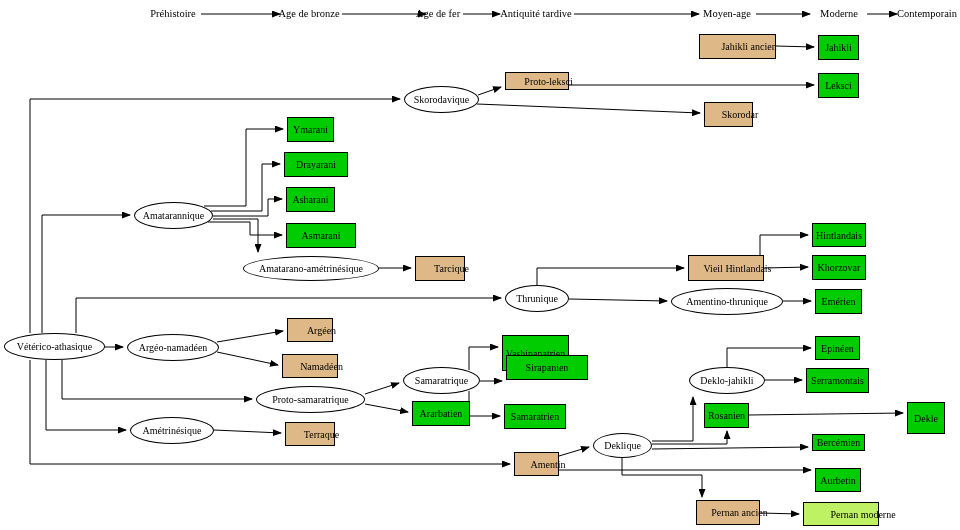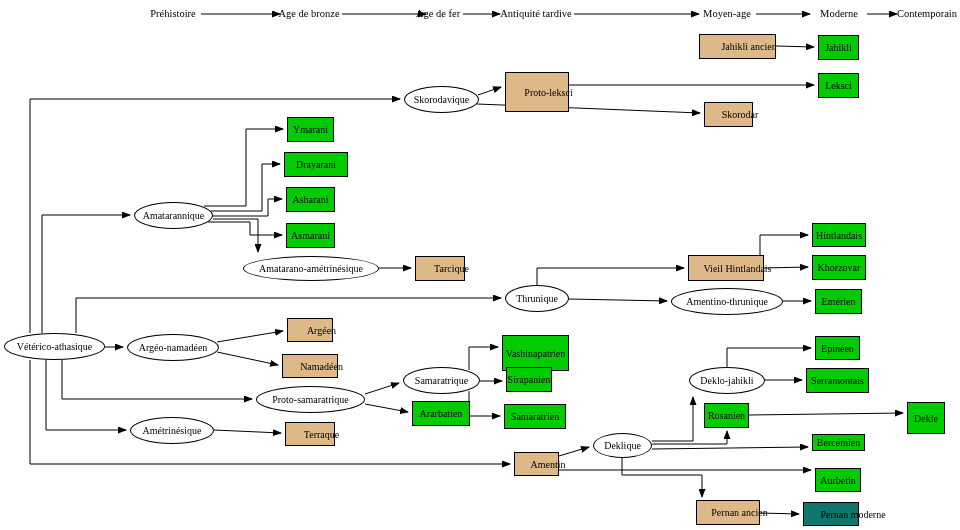--- a/index.html
+++ b/index.html
@@ -92,42 +92,42 @@
     <div class="node family" style="left: 404px; top: 86px; width: 75px; height: 27px; background-color: rgb(255, 255, 255);">Skorodavique</div>
     <div class="node family" style="left: 505px; top: 285px; width: 64px; height: 27px; background-color: rgb(255, 255, 255);">Thrunique</div>
     <div class="node family" style="left: 671px; top: 288px; width: 112px; height: 27px; background-color: rgb(255, 255, 255);">Amentino-thrunique</div>
     <div class="node family" style="left: 127px; top: 334px; width: 92px; height: 27px; background-color: rgb(255, 255, 255);">Argéo-namadéen</div>
     <div class="node family" style="left: 256px; top: 386px; width: 109px; height: 27px; background-color: rgb(255, 255, 255);">Proto-samaratrique</div>
     <div class="node family" style="left: 403px; top: 367px; width: 77px; height: 27px; background-color: rgb(255, 255, 255);">Samaratrique</div>
     <div class="node family" style="left: 130px; top: 417px; width: 84px; height: 27px; background-color: rgb(255, 255, 255);">Amétrinésique</div>
     <div class="node family" style="left: 593px; top: 433px; width: 59px; height: 25px; background-color: rgb(255, 255, 255);">Deklique</div>
     <div class="node family" style="left: 689px; top: 367px; width: 76px; height: 27px; background-color: rgb(255, 255, 255);">Deklo-jahikli</div>
     <div class="node extinct" style="left: 699px; top: 34px; width: 77px; height: 25px; background-color: rgb(222, 184, 135);">Jahikli ancien</div>
-    <div class="node extinct" style="left: 505px; top: 72px; width: 64px; height: 40px; background-color: rgb(222, 184, 135);">Proto-leksci</div>
+    <div class="node extinct" style="left: 505px; top: 72px; width: 64px; height: 18px; background-color: rgb(222, 184, 135);">Proto-leksci</div>
     <div class="node extinct" style="left: 704px; top: 102px; width: 49px; height: 25px; background-color: rgb(222, 184, 135);">Skorodar</div>
     <div class="node extinct" style="left: 415px; top: 256px; width: 50px; height: 25px; background-color: rgb(222, 184, 135);">Tarcique</div>
     <div class="node extinct" style="left: 688px; top: 255px; width: 76px; height: 26px; background-color: rgb(222, 184, 135);">Vieil Hintlandais</div>
     <div class="node extinct" style="left: 287px; top: 318px; width: 46px; height: 24px; background-color: rgb(222, 184, 135);">Argéen</div>
     <div class="node extinct" style="left: 282px; top: 354px; width: 56px; height: 24px; background-color: rgb(222, 184, 135);">Namadéen</div>
     <div class="node extinct" style="left: 285px; top: 422px; width: 50px; height: 24px; background-color: rgb(222, 184, 135);">Terraque</div>
     <div class="node extinct" style="left: 514px; top: 452px; width: 45px; height: 24px; background-color: rgb(222, 184, 135);">Amentin</div>
     <div class="node extinct" style="left: 696px; top: 500px; width: 64px; height: 25px; background-color: rgb(222, 184, 135);">Pernan ancien</div>
     <div class="node living" style="left: 818px; top: 35px; width: 41px; height: 25px; background-color: rgb(0, 204, 0);">Jahikli</div>
     <div class="node living" style="left: 818px; top: 73px; width: 41px; height: 25px; background-color: rgb(0, 204, 0);">Leksci</div>
     <div class="node living" style="left: 287px; top: 117px; width: 47px; height: 25px; background-color: rgb(0, 204, 0);">Ymarani</div>
     <div class="node living" style="left: 284px; top: 152px; width: 64px; height: 25px; background-color: rgb(0, 204, 0);">Drayarani</div>
     <div class="node living" style="left: 286px; top: 187px; width: 49px; height: 25px; background-color: rgb(0, 204, 0);">Asharani</div>
-    <div class="node living" style="left: 286px; top: 223px; width: 49px; height: 25px; background-color: rgb(0, 204, 0);">Asmarani</div>
+    <div class="node living" style="left: 286px; top: 223px; width: 70px; height: 25px; background-color: rgb(0, 204, 0);">Asmarani</div>
     <div class="node living" style="left: 812px; top: 223px; width: 54px; height: 24px; background-color: rgb(0, 204, 0);">Hintlandais</div>
     <div class="node living" style="left: 812px; top: 255px; width: 54px; height: 25px; background-color: rgb(0, 204, 0);">Khorzovar</div>
     <div class="node living" style="left: 815px; top: 289px; width: 47px; height: 25px; background-color: rgb(0, 204, 0);">Emérien</div>
     <div class="node living" style="left: 502px; top: 335px; width: 67px; height: 36px; background-color: rgb(0, 204, 0);">Vashinapatrien</div>
-    <div class="node living" style="left: 506px; top: 367px; width: 46px; height: 25px; background-color: rgb(0, 204, 0);">Sirapanien</div>
+    <div class="node living" style="left: 506px; top: 355px; width: 82px; height: 25px; background-color: rgb(0, 204, 0);">Sirapanien</div>
     <div class="node living" style="left: 504px; top: 404px; width: 62px; height: 25px; background-color: rgb(0, 204, 0);">Samaratrien</div>
     <div class="node living" style="left: 412px; top: 401px; width: 58px; height: 25px; background-color: rgb(0, 204, 0);">Ararbatien</div>
     <div class="node living" style="left: 815px; top: 336px; width: 45px; height: 24px; background-color: rgb(0, 204, 0);">Epinéen</div>
     <div class="node living" style="left: 806px; top: 368px; width: 63px; height: 25px; background-color: rgb(0, 204, 0);">Serramontais</div>
     <div class="node living" style="left: 704px; top: 403px; width: 45px; height: 25px; background-color: rgb(0, 204, 0);">Rosanien</div>
     <div class="node living" style="left: 907px; top: 402px; width: 38px; height: 32px; background-color: rgb(0, 204, 0);">Dekle</div>
     <div class="node living" style="left: 812px; top: 434px; width: 53px; height: 17px; background-color: rgb(0, 204, 0);">Bercémien</div>
     <div class="node living" style="left: 815px; top: 468px; width: 46px; height: 24px; background-color: rgb(0, 204, 0);">Aurbetin</div>
-    <div class="node living" style="left: 803px; top: 502px; width: 56px; height: 24px; background-color: #0f766e; padding-left: 44px;">Pernan moderne</div>
+    <div class="node living" style="left: 803px; top: 502px; width: 76px; height: 24px; background-color: #bef264; padding-left: 44px;">Pernan moderne</div>
   </div>
 
 </body></html>

